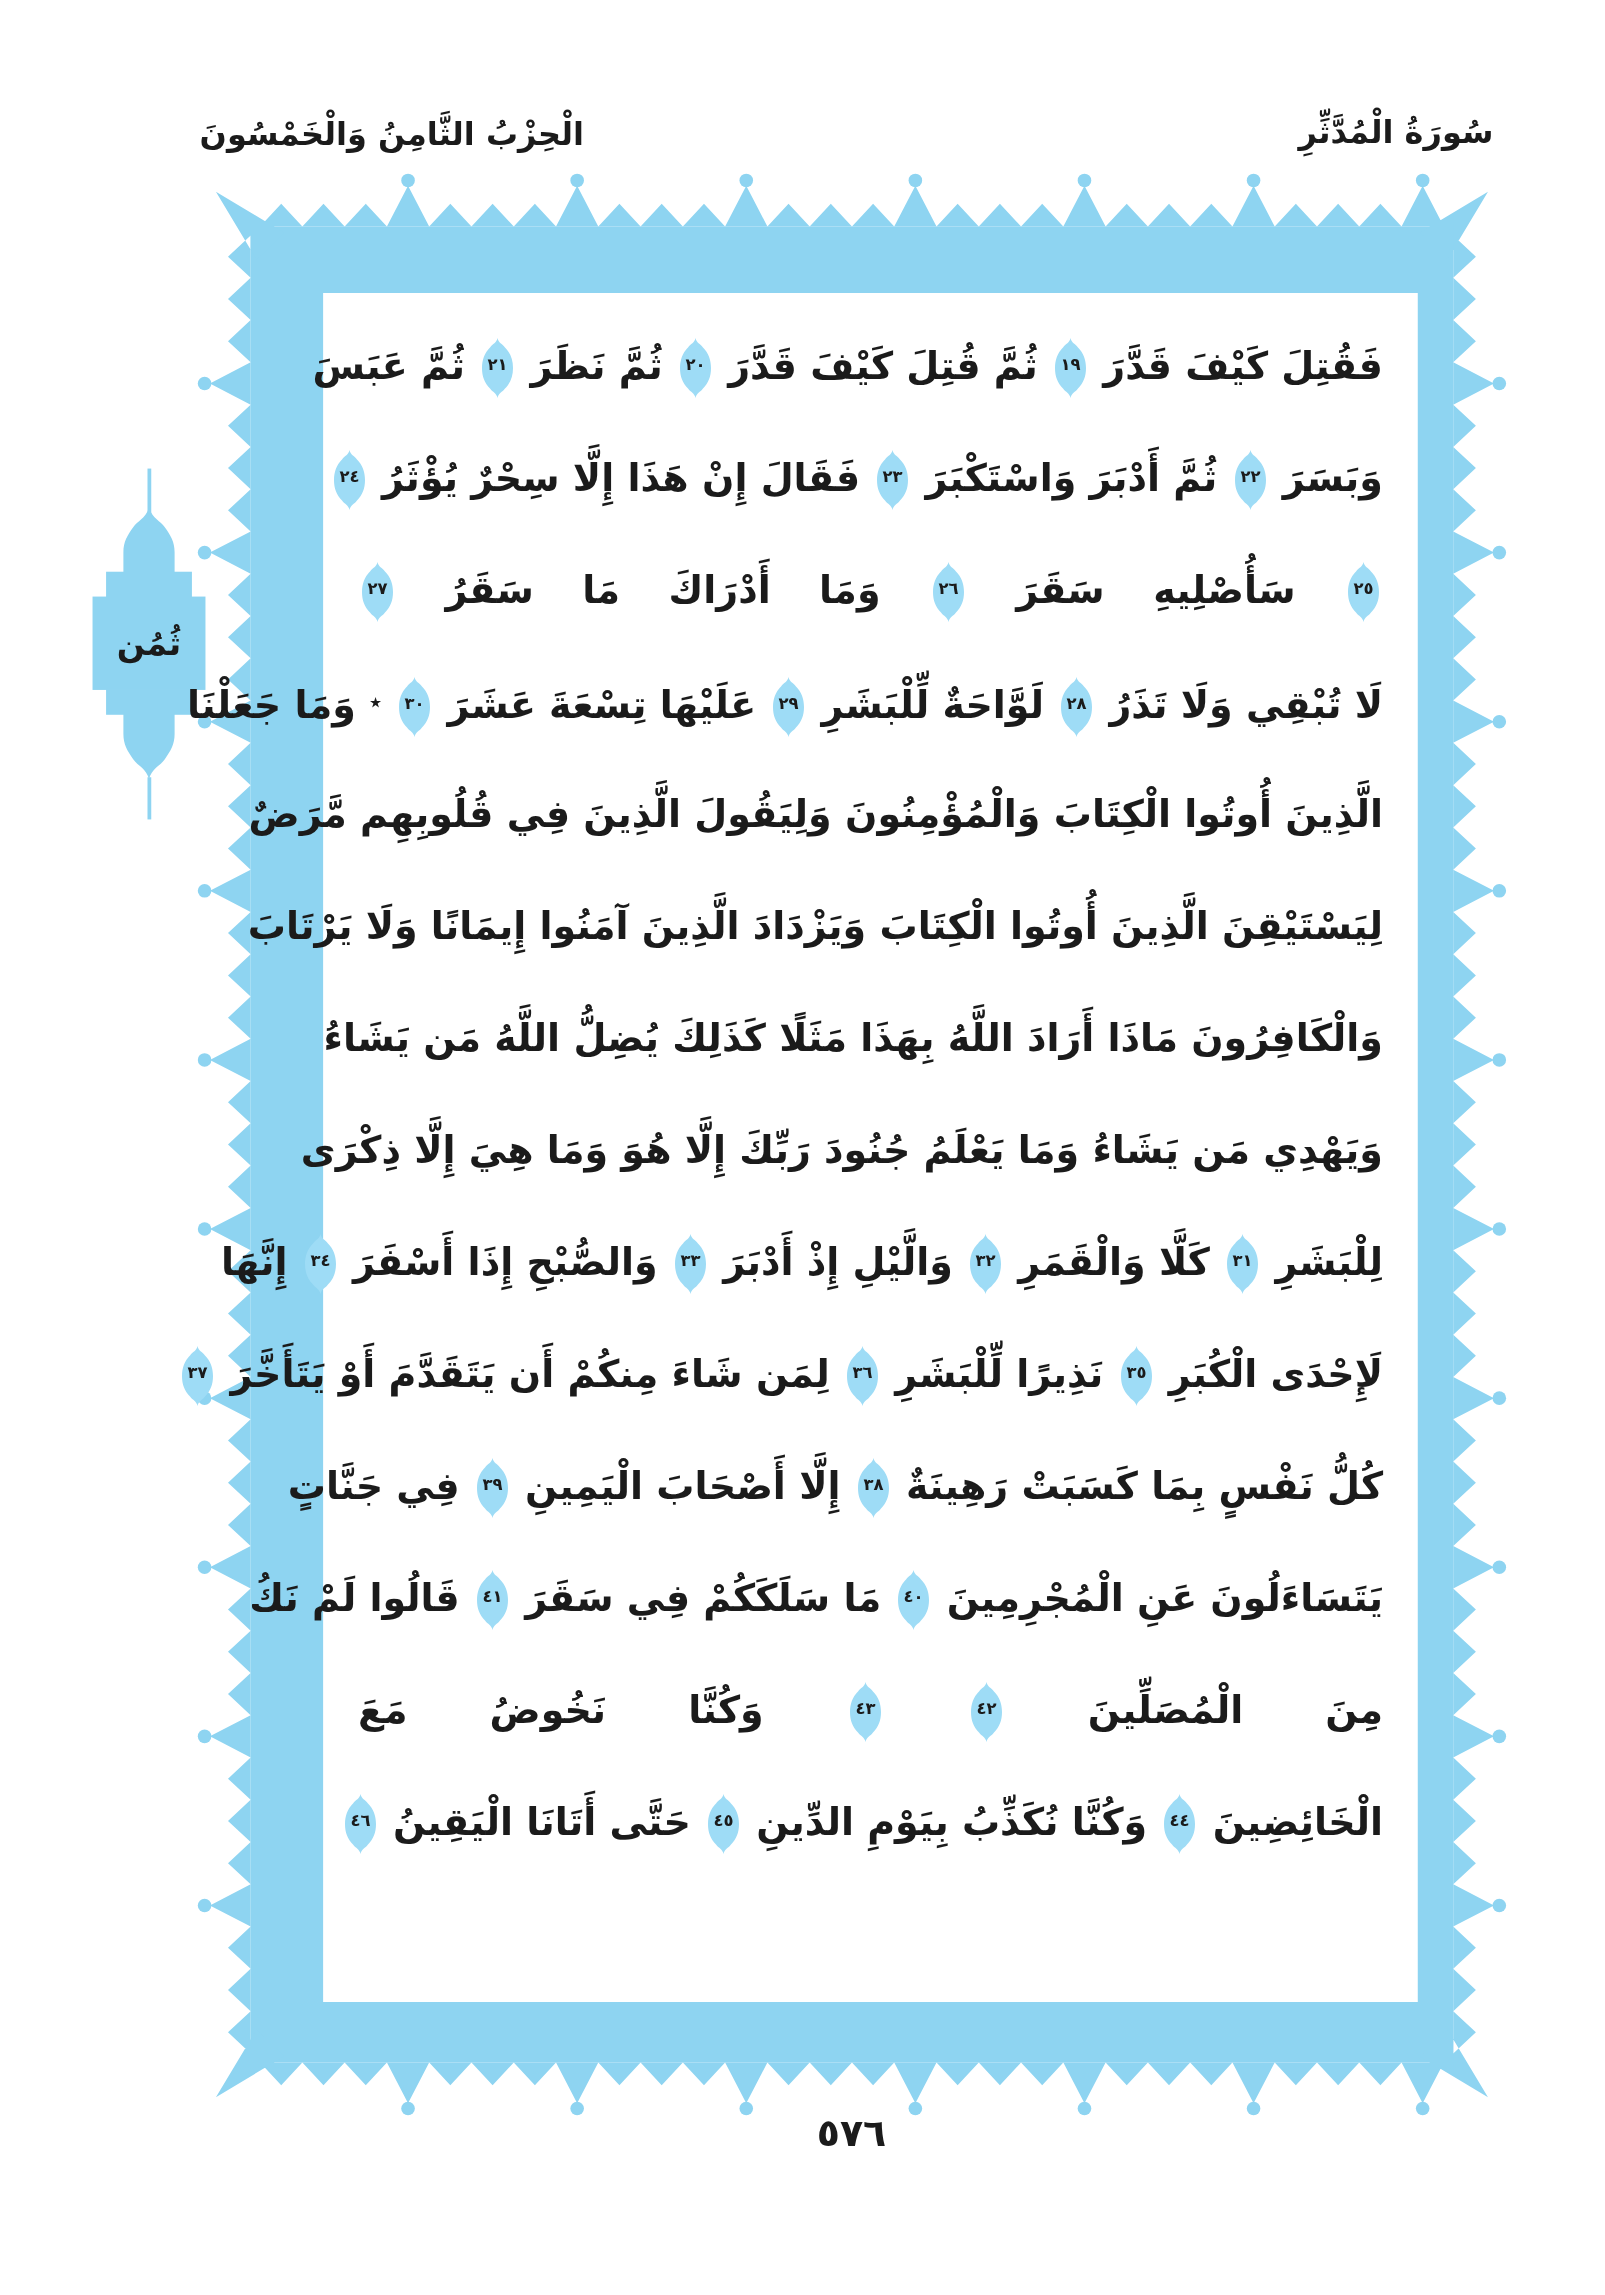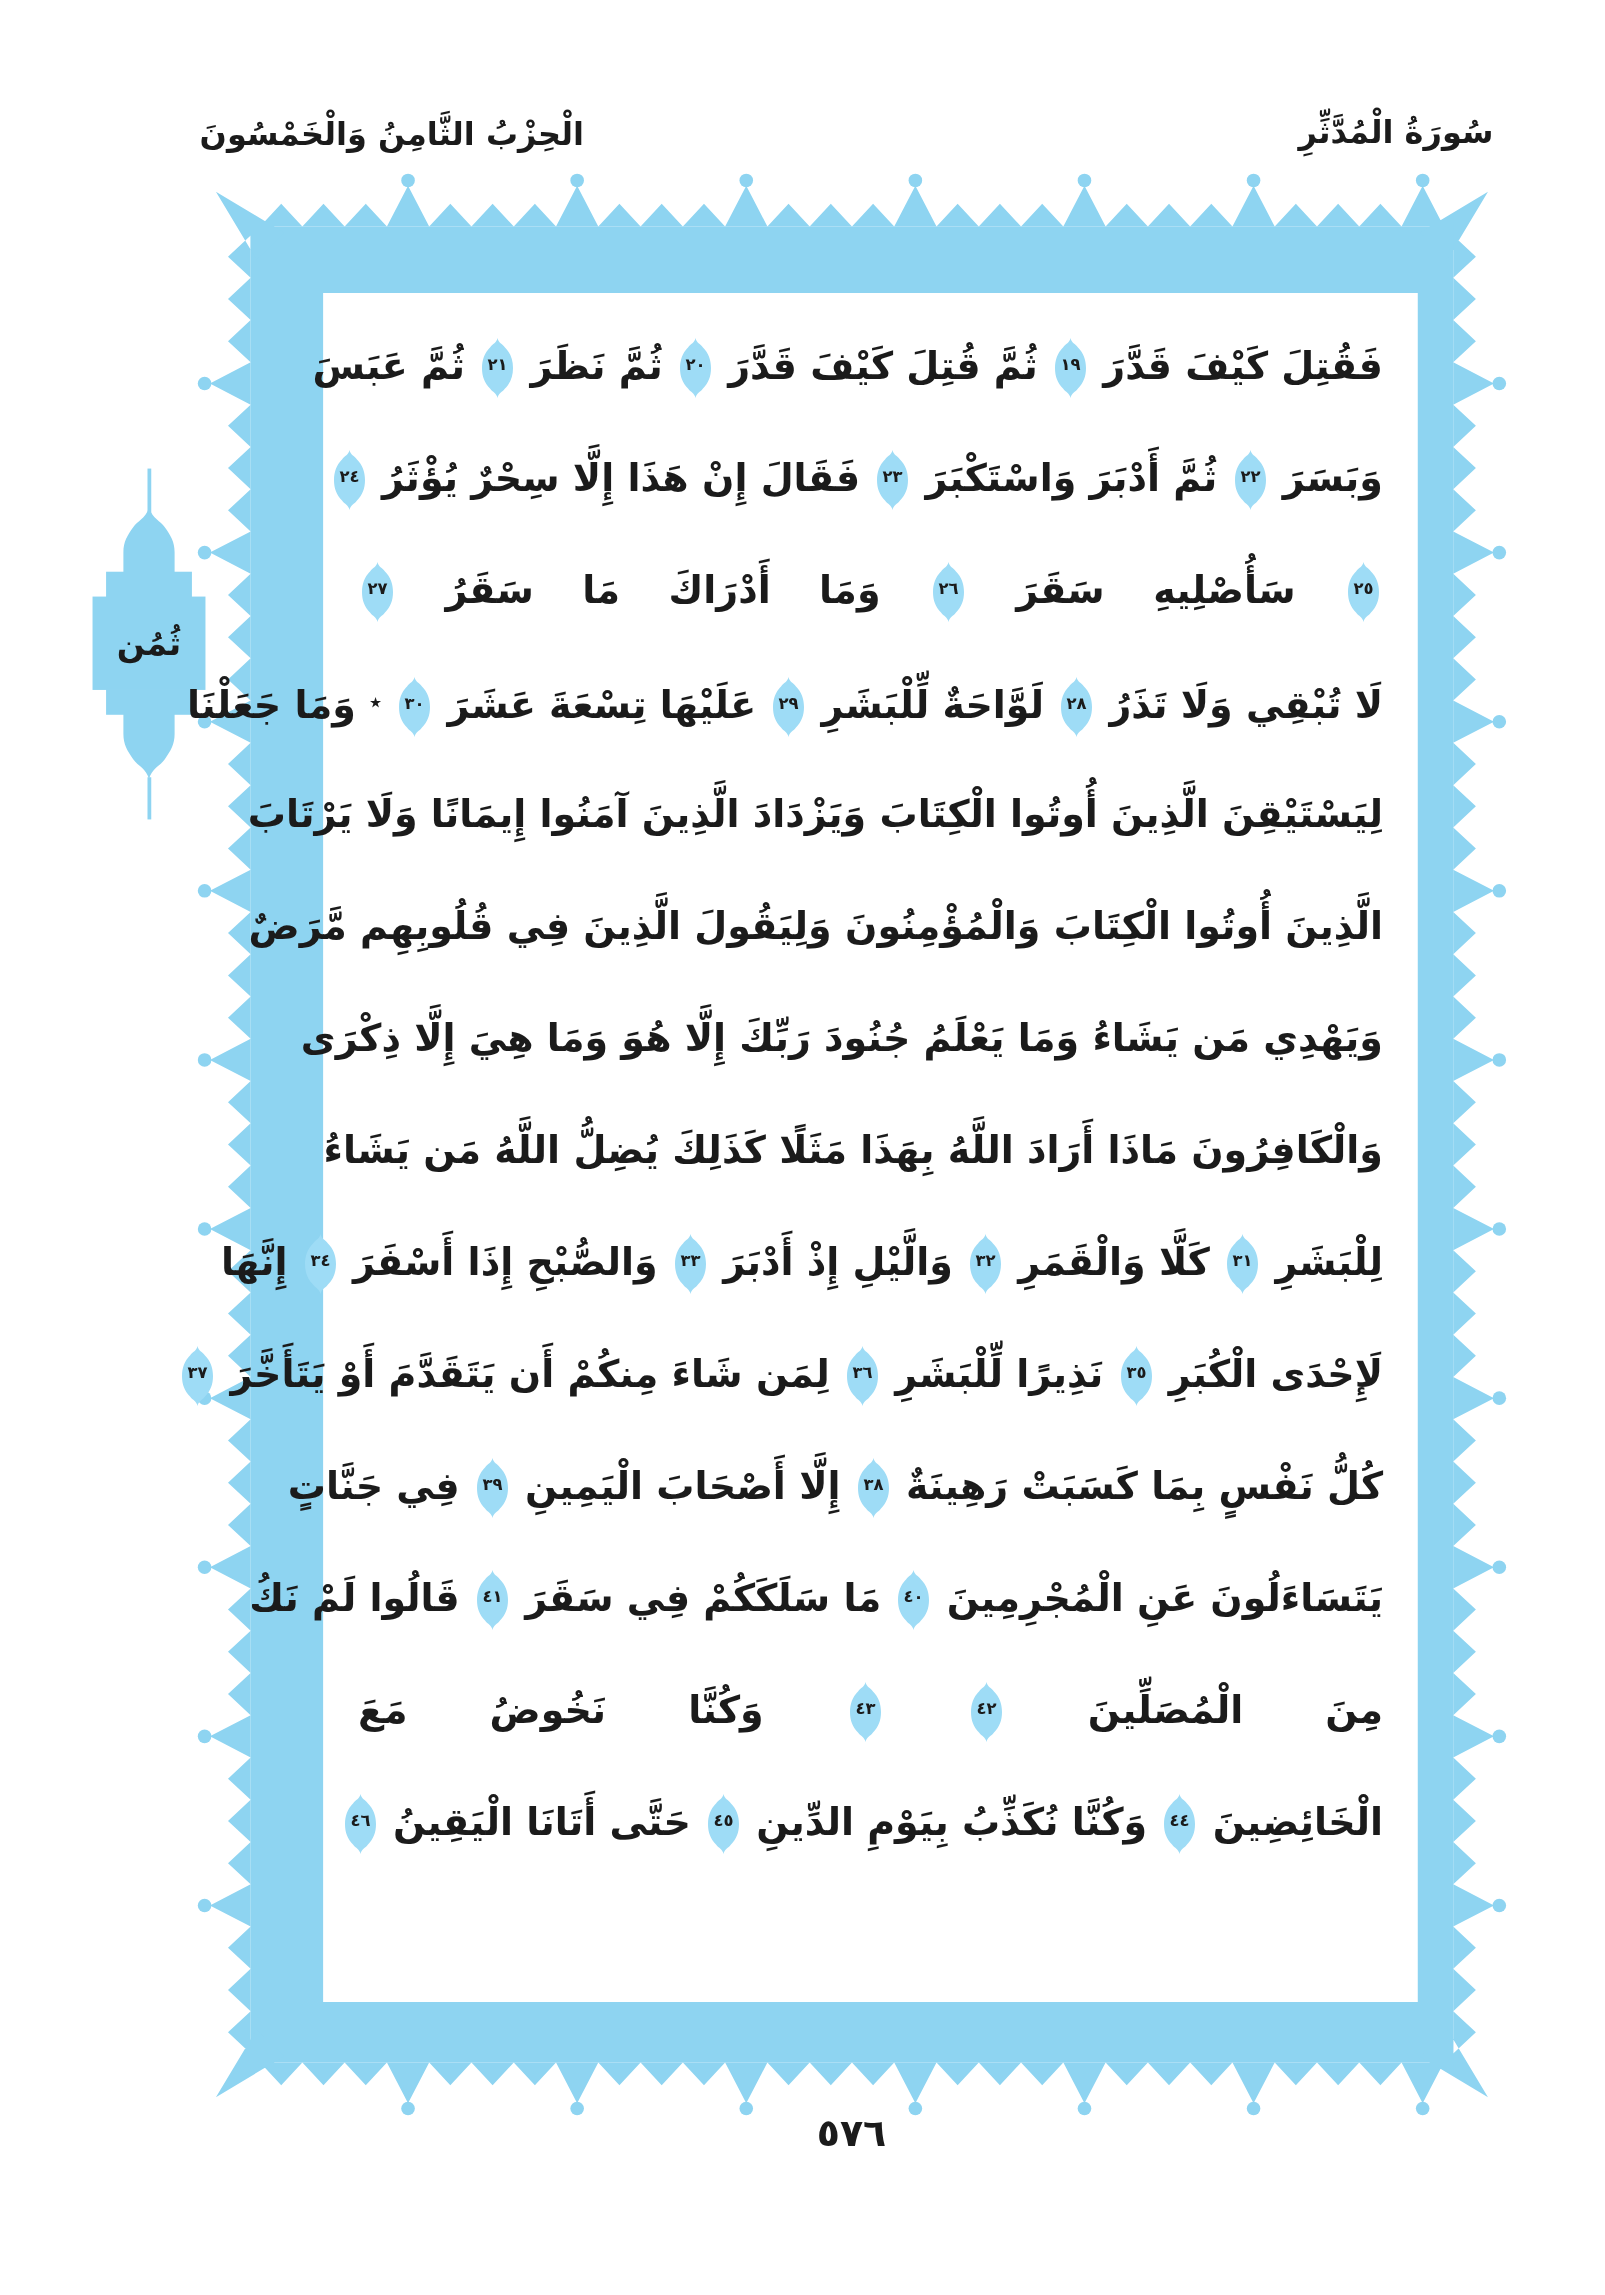--- a/index.html
+++ b/index.html
@@ -150,24 +150,24 @@
       <div class="qline"><span class="qtext">لَا تُبْقِي وَلَا تَذَرُ</span> <span class="vmark"><svg viewBox="0 0 40 64" style="font-size:50px">
             <path d="M20 1 C21 6 25 7 27.5 10.5 C33.5 16.5 36 23.5 36 32 C36 40.5 33.5 47.5 27.5 53.5 C25 57 21 58 20 63 C19 58 15 57 12.5 53.5 C6.5 47.5 4 40.5 4 32 C4 23.5 6.5 16.5 12.5 10.5 C15 7 19 6 20 1 Z" fill="var(--marker-blue)"></path>
             <text x="20" y="34" text-anchor="middle" class="vmark-num">٢٨</text>
           </svg></span> <span class="qtext">لَوَّاحَةٌ لِّلْبَشَرِ</span> <span class="vmark"><svg viewBox="0 0 40 64" style="font-size:50px">
             <path d="M20 1 C21 6 25 7 27.5 10.5 C33.5 16.5 36 23.5 36 32 C36 40.5 33.5 47.5 27.5 53.5 C25 57 21 58 20 63 C19 58 15 57 12.5 53.5 C6.5 47.5 4 40.5 4 32 C4 23.5 6.5 16.5 12.5 10.5 C15 7 19 6 20 1 Z" fill="var(--marker-blue)"></path>
             <text x="20" y="34" text-anchor="middle" class="vmark-num">٢٩</text>
           </svg></span> <span class="qtext">عَلَيْهَا تِسْعَةَ عَشَرَ</span> <span class="vmark"><svg viewBox="0 0 40 64" style="font-size:50px">
             <path d="M20 1 C21 6 25 7 27.5 10.5 C33.5 16.5 36 23.5 36 32 C36 40.5 33.5 47.5 27.5 53.5 C25 57 21 58 20 63 C19 58 15 57 12.5 53.5 C6.5 47.5 4 40.5 4 32 C4 23.5 6.5 16.5 12.5 10.5 C15 7 19 6 20 1 Z" fill="var(--marker-blue)"></path>
             <text x="20" y="34" text-anchor="middle" class="vmark-num">٣٠</text>
           </svg></span> <span class="hizb-star">٭</span> <span class="qtext">وَمَا جَعَلْنَا</span></div>
+      <div class="qline"><span class="qtext">الَّذِينَ أُوتُوا الْكِتَابَ وَالْمُؤْمِنُونَ وَلِيَقُولَ الَّذِينَ فِي قُلُوبِهِم مَّرَضٌ</span></div>
       <div class="qline"><span class="qtext">لِيَسْتَيْقِنَ الَّذِينَ أُوتُوا الْكِتَابَ وَيَزْدَادَ الَّذِينَ آمَنُوا إِيمَانًا وَلَا يَرْتَابَ</span></div>
-      <div class="qline"><span class="qtext">الَّذِينَ أُوتُوا الْكِتَابَ وَالْمُؤْمِنُونَ وَلِيَقُولَ الَّذِينَ فِي قُلُوبِهِم مَّرَضٌ</span></div>
+      <div class="qline"><span class="qtext">وَالْكَافِرُونَ مَاذَا أَرَادَ اللَّهُ بِهَذَا مَثَلًا كَذَلِكَ يُضِلُّ اللَّهُ مَن يَشَاءُ</span></div>
       <div class="qline"><span class="qtext">وَيَهْدِي مَن يَشَاءُ وَمَا يَعْلَمُ جُنُودَ رَبِّكَ إِلَّا هُوَ وَمَا هِيَ إِلَّا ذِكْرَى</span></div>
-      <div class="qline"><span class="qtext">وَالْكَافِرُونَ مَاذَا أَرَادَ اللَّهُ بِهَذَا مَثَلًا كَذَلِكَ يُضِلُّ اللَّهُ مَن يَشَاءُ</span></div>
       <div class="qline"><span class="qtext">لِلْبَشَرِ</span> <span class="vmark"><svg viewBox="0 0 40 64" style="font-size:50px">
             <path d="M20 1 C21 6 25 7 27.5 10.5 C33.5 16.5 36 23.5 36 32 C36 40.5 33.5 47.5 27.5 53.5 C25 57 21 58 20 63 C19 58 15 57 12.5 53.5 C6.5 47.5 4 40.5 4 32 C4 23.5 6.5 16.5 12.5 10.5 C15 7 19 6 20 1 Z" fill="var(--marker-blue)"></path>
             <text x="20" y="34" text-anchor="middle" class="vmark-num">٣١</text>
           </svg></span> <span class="qtext">كَلَّا وَالْقَمَرِ</span> <span class="vmark"><svg viewBox="0 0 40 64" style="font-size:50px">
             <path d="M20 1 C21 6 25 7 27.5 10.5 C33.5 16.5 36 23.5 36 32 C36 40.5 33.5 47.5 27.5 53.5 C25 57 21 58 20 63 C19 58 15 57 12.5 53.5 C6.5 47.5 4 40.5 4 32 C4 23.5 6.5 16.5 12.5 10.5 C15 7 19 6 20 1 Z" fill="var(--marker-blue)"></path>
             <text x="20" y="34" text-anchor="middle" class="vmark-num">٣٢</text>
           </svg></span> <span class="qtext">وَالَّيْلِ إِذْ أَدْبَرَ</span> <span class="vmark"><svg viewBox="0 0 40 64" style="font-size:50px">
             <path d="M20 1 C21 6 25 7 27.5 10.5 C33.5 16.5 36 23.5 36 32 C36 40.5 33.5 47.5 27.5 53.5 C25 57 21 58 20 63 C19 58 15 57 12.5 53.5 C6.5 47.5 4 40.5 4 32 C4 23.5 6.5 16.5 12.5 10.5 C15 7 19 6 20 1 Z" fill="var(--marker-blue)"></path>
             <text x="20" y="34" text-anchor="middle" class="vmark-num">٣٣</text>
           </svg></span> <span class="qtext">وَالصُّبْحِ إِذَا أَسْفَرَ</span> <span class="vmark"><svg viewBox="0 0 40 64" style="font-size:50px">

